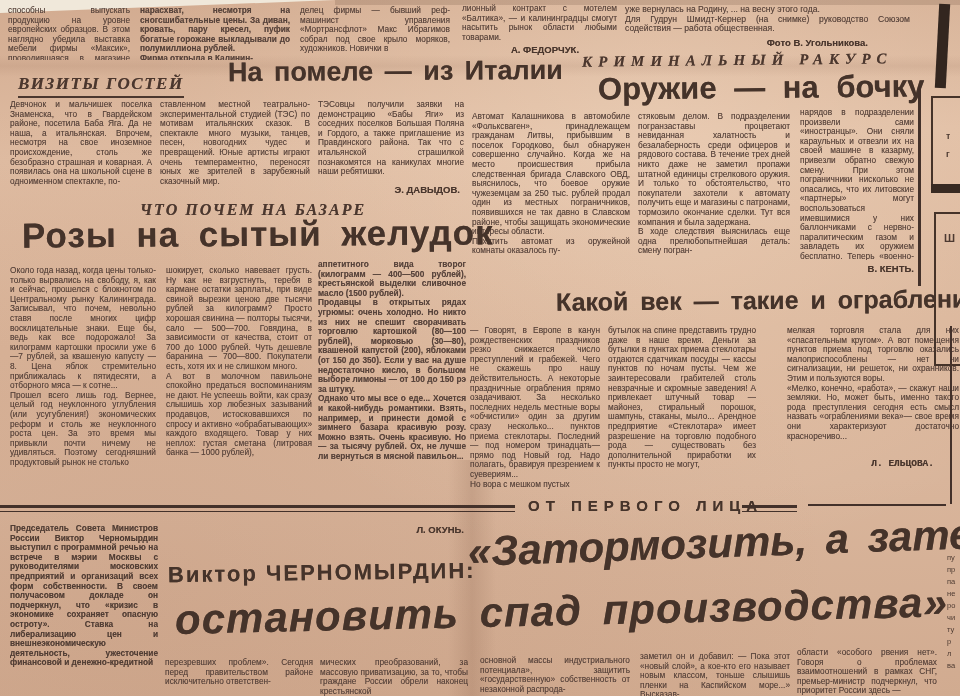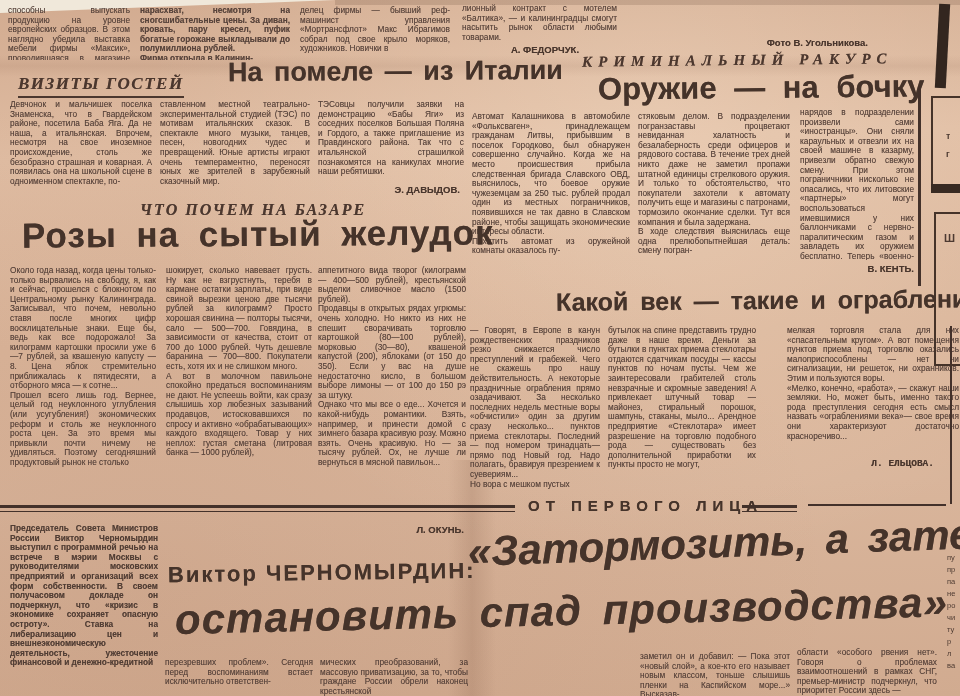--- a/index.html
+++ b/index.html
@@ -32,20 +32,22 @@
   <div class="crease" style="left:335px;top:0;width:625px;height:5px;background:rgba(90,60,45,0.18);"></div>
   <div class="crease" style="left:448px;top:460px;width:48px;height:236px;background:linear-gradient(90deg,rgba(110,70,50,0) 0%,rgba(110,70,50,0.16) 50%,rgba(110,70,50,0) 100%);"></div>
   <div class="crease" style="left:0;top:55px;width:960px;height:22px;background:linear-gradient(180deg,rgba(120,80,60,0) 0%,rgba(120,80,60,0.10) 50%,rgba(120,80,60,0) 100%);"></div>
 
   <div class="col" style="left:8px;top:6px;width:122px;height:54px;">способны выпускать продукцию на уровне европейских образцов. В этом наглядно убедила выставка мебели фирмы «Максик», проводившаяся в магазине «Уют».</div>
   <div class="col" style="left:140px;top:6px;width:150px;height:54px;font-weight:bold;">нарасхват, несмотря на сногсшибательные цены. За диван, кровать, пару кресел, пуфик богатые горожане выкладывали до полумиллиона рублей.
 Фирма открыла в Калинин-</div>
   <div class="col" style="left:300px;top:6px;width:150px;height:54px;">делец фирмы — бывший реф-машинист управления «Мортрансфлот» Макс Ибрагимов собрал под свое крыло моряков, художников. Новички в</div>
   <div class="col" style="left:462px;top:4px;width:155px;height:38px;">лионный контракт с мотелем «Балтика», — и калининградцы смогут насытить рынок области любыми товарами.</div>
   <div class="sig" style="left:480px;top:44px;width:130px;text-align:center;">А. ФЕДОРЧУК.</div>
+  <div class="col" style="left:625px;top:5px;width:285px;height:30px;font-size:8.6px;">уже вернулась на Родину, ... на весну этого года.
+Для Гудрун Шмидт-Кернер (на снимке) руководство Союзом содействия — работа общественная.</div>
   <div class="sig" style="left:696px;top:37px;width:172px;">Фото В. Угольникова.</div>
 
   <div class="labelSerif" style="left:18px;top:74px;font-size:17px;letter-spacing:1.5px;border-bottom:2px solid #4b372e;padding-bottom:2px;">ВИЗИТЫ ГОСТЕЙ</div>
   <div class="headline" style="left:228px;top:56px;font-size:27px;word-spacing:4px;transform:rotate(-0.4deg);">На помеле — из Италии</div>
   <div class="col" style="left:10px;top:100px;width:142px;height:104px;">Девчонок и мальчишек поселка Знаменска, что в Гвардейском районе, посетила Баба Яга. Да не наша, а итальянская. Впрочем, несмотря на свое иноземное происхождение, столь же безобразно страшная и коварная. А появилась она на школьной сцене в одноименном спектакле, по-</div>
   <div class="col" style="left:318px;top:100px;width:146px;height:84px;">ТЭСовцы получили заявки на демонстрацию «Бабы Яги» из соседних поселков Большая Поляна и Гордого, а также приглашение из Правдинского района. Так что с итальянской страшилкой познакомятся на каникулах многие наши ребятишки.</div>
   <div class="col" style="left:160px;top:100px;width:150px;height:104px;">ставленном местной театрально-экспериментальной студией (ТЭС) по мотивам итальянских сказок. В спектакле много музыки, танцев, песен, новогодних чудес и превращений. Юные артисты играют очень темпераментно, переносят юных же зрителей в зарубежный сказочный мир.</div>
   <div class="sig" style="left:348px;top:184px;width:112px;">Э. ДАВЫДОВ.</div>
 
   <div class="labelSerif" style="left:582px;top:52px;font-size:15px;letter-spacing:6px;transform:rotate(-0.6deg);">КРИМИНАЛЬНЫЙ РАКУРС</div>
@@ -56,21 +58,21 @@
 В ходе следствия выяснилась еще одна прелюбопытнейшая деталь: смену погран-</div>
   <div class="col" style="left:800px;top:108px;width:114px;height:152px;">нарядов в подразделении произвели сами «иностранцы». Они сняли караульных и отвезли их на своей машине в казарму, привезли обратно свежую смену. При этом пограничники нисколько не опасались, что их литовские «партнеры» могут воспользоваться имевшимися у них баллончиками с нервно-паралитическим газом и завладеть их оружием бесплатно. Теперь «военно-коммерческой дружбой народов» занялась военная прокуратура.</div>
   <div class="sig" style="left:828px;top:263px;width:86px;">В. КЕНТЬ.</div>
 
   <div class="labelSerif" style="left:140px;top:201px;font-size:16px;letter-spacing:2px;">ЧТО ПОЧЕМ НА БАЗАРЕ</div>
   <div class="headline" style="left:22px;top:214px;font-size:35px;letter-spacing:1px;word-spacing:9px;transform:rotate(-0.4deg);">Розы на сытый желудок</div>
   <div class="col" style="left:10px;top:266px;width:146px;height:238px;">Около года назад, когда цены только-только вырвались на свободу, я, как и сейчас, прошелся с блокнотом по Центральному рынку Калининграда. Записывал, что почем, невольно ставя после многих цифр восклицательные знаки. Еще бы, ведь как все подорожало! За килограмм картошки просили уже 6—7 рублей, за квашеную капусту — 8. Цена яблок стремительно приближалась к пятидесяти, а отборного мяса — к сотне...
 Прошел всего лишь год. Вернее, целый год неуклонного углубления (или усугубления!) экономических реформ и столь же неуклонного роста цен. За это время мы привыкли почти ничему не удивляться. Поэтому сегодняшний продуктовый рынок не столько</div>
   <div class="col" style="left:166px;top:266px;width:146px;height:238px;">шокирует, сколько навевает грусть. Ну как не взгрустнуть, теребя в кармане остатки зарплаты, при виде свиной вырезки ценою две тысячи рублей за килограмм? Просто хорошая свинина — полторы тысячи, сало — 500—700. Говядина, в зависимости от качества, стоит от 700 до 1000 рублей. Чуть дешевле баранина — 700—800. Покупатели есть, хотя их и не слишком много.
 А вот в молочном павильоне спокойно предаться воспоминаниям не дают. Не успеешь войти, как сразу слышишь хор любезных зазываний продавцов, истосковавшихся по спросу и активно «обрабатывающих» каждого входящего. Товар у них неплох: густая сметана (литровая банка — 1000 рублей),</div>
-  <div class="col" style="left:318px;top:266px;width:148px;height:216px;">аппетитного вида творог (килограмм — 400—500 рублей), крестьянской выделки сливочное масло (1500 рублей).
+  <div class="col" style="left:318px;top:260px;width:148px;height:216px;font-weight:bold;">аппетитного вида творог (килограмм — 400—500 рублей), крестьянской выделки сливочное масло (1500 рублей).
 Продавцы в открытых рядах угрюмы: очень холодно. Но никто из них не спешит сворачивать торговлю картошкой (80—100 рублей), морковью (30—80), квашеной капустой (200), яблоками (от 150 до 350). Если у вас на душе недостаточно кисло, в большом выборе лимоны — от 100 до 150 рэ за штуку.
 Однако что мы все о еде... Хочется и какой-нибудь романтики. Взять, например, и принести домой с зимнего базара красивую розу. Можно взять. Очень красивую. Но — за тысячу рублей. Ох, не лучше ли вернуться в мясной павильон...</div>
   <div class="sig" style="left:382px;top:484px;width:82px;margin-top:40px;">Л. ОКУНЬ.</div>
 
   <div class="headline" style="left:556px;top:286px;font-size:25px;word-spacing:5px;transform:rotate(-0.5deg);">Какой век — такие и ограбления</div>
   <div class="col" style="left:470px;top:326px;width:130px;height:172px;">— Говорят, в Европе в канун рождественских праздников резко снижается число преступлений и грабежей. Чего не скажешь про нашу действительность. А некоторые праздничные ограбления прямо озадачивают. За несколько последних недель местные воры «обчистили» один за другим сразу несколько... пунктов приема стеклотары. Последний — под номером тринадцать— прямо под Новый год. Надо полагать, бравируя презрением к суевериям...
 Но вора с мешком пустых</div>
   <div class="col" style="left:608px;top:326px;width:148px;height:172px;">бутылок на спине представить трудно даже в наше время. Деньги за бутылки в пунктах приема стеклотары отдаются сдатчикам посуды — кассы пунктов по ночам пусты. Чем же заинтересовали грабителей столь невзрачные и скромные заведения! А привлекает штучный товар — майонез, стиральный порошок, шампунь, стаканы, мыло... Арендное предприятие «Стеклотара» имеет разрешение на торговлю подобного рода — существовать без дополнительной приработки их пункты просто не могут,</div>
   <div class="col" style="left:768px;top:326px;width:172px;height:130px;margin-left:19px;">мелкая торговля стала для них «спасательным кругом». А вот помещения пунктов приема под торговлю оказались малоприспособлены — нет ни сигнализации, ни решеток, ни охранников. Этим и пользуются воры.
 «Мелко, конечно, «работа», — скажут наши земляки. Но, может быть, именно такого рода преступления сегодня есть смысл назвать «ограблениями века»— свое время они характеризуют достаточно красноречиво...</div>
@@ -80,22 +82,23 @@
   <div class="rule" style="left:0;top:511px;width:515px;height:1px;"></div>
   <div class="headline" style="left:528px;top:497px;font-size:15px;letter-spacing:6px;">ОТ ПЕРВОГО ЛИЦА</div>
   <div class="rule" style="left:742px;top:505px;width:55px;height:3px;"></div>
   <div class="rule" style="left:742px;top:511px;width:55px;height:1px;"></div>
   <div class="rule" style="left:808px;top:504px;width:138px;height:2px;"></div>
 
   <div class="col" style="left:10px;top:524px;width:148px;height:170px;font-weight:bold;color:#503d34;">Председатель Совета Министров России Виктор Черномырдин выступил с программной речью на встрече в мэрии Москвы с руководителями московских предприятий и организаций всех форм собственности. В своем получасовом докладе он подчеркнул, что «кризис в экономике сохраняет опасную остроту». Ставка на либерализацию цен и внешнеэкономическую деятельность, ужесточение финансовой и денежно-кредитной</div>
   <div class="headline" style="left:168px;top:560px;font-size:22px;letter-spacing:2px;transform:rotate(-0.8deg);">Виктор ЧЕРНОМЫРДИН:</div>
   <div class="headline" style="left:468px;top:528px;font-size:42px;font-style:italic;word-spacing:7px;transform:rotate(-2deg);transform-origin:left center;">«Затормозить, а затем</div>
   <div class="headline" style="left:175px;top:596px;font-size:42px;font-style:italic;letter-spacing:1px;word-spacing:8px;transform:rotate(-1.3deg);transform-origin:left center;">остановить спад производства»</div>
-  <div class="col" style="left:165px;top:658px;width:148px;height:38px;">перезревших проблем». Сегодня перед воспоминаниям встает исключительно ответствен-</div>
+  <div class="col" style="left:165px;top:658px;width:148px;height:38px;">перезревших проблем». Сегодня перед правительством районе исключительно ответствен-</div>
   <div class="col" style="left:320px;top:658px;width:148px;height:38px;">мических преобразований, за массовую приватизацию, за то, чтобы граждане России обрели наконец крестьянской</div>
+  <div class="col" style="left:480px;top:656px;width:150px;height:40px;">основной массы индустриального потенциала», защитить «государственную» собственность от незаконной распрода-</div>
   <div class="col" style="left:640px;top:652px;width:150px;height:44px;">заметил он и добавил: — Пока этот «новый слой», а кое-кто его называет новым классом, тоньше слышишь пленки на Каспийском море...» Высказав-</div>
   <div class="col" style="left:797px;top:648px;width:140px;height:48px;">области «особого рвения нет». Говоря о проблемах взаимоотношений в рамках СНГ, премьер-министр подчеркнул, что приоритет России здесь —</div>
 
   <div class="rule" style="left:918px;top:86px;width:2.5px;height:200px;"></div>
   <div class="rule" style="left:950px;top:326px;width:2px;height:178px;"></div>
   <div class="crease" style="left:937px;top:4px;width:11px;height:84px;background:#33261f;transform:rotate(3deg);"></div>
   <div class="edgebox" style="left:931px;top:96px;width:29px;height:92px;"></div>
   <div class="rule" style="left:931px;top:184px;width:29px;height:9px;background:#382a22;"></div>
   <span class="frag" style="left:946px;top:130px;font-size:9px;">т</span>
   <span class="frag" style="left:946px;top:148px;font-size:9px;">г</span>

